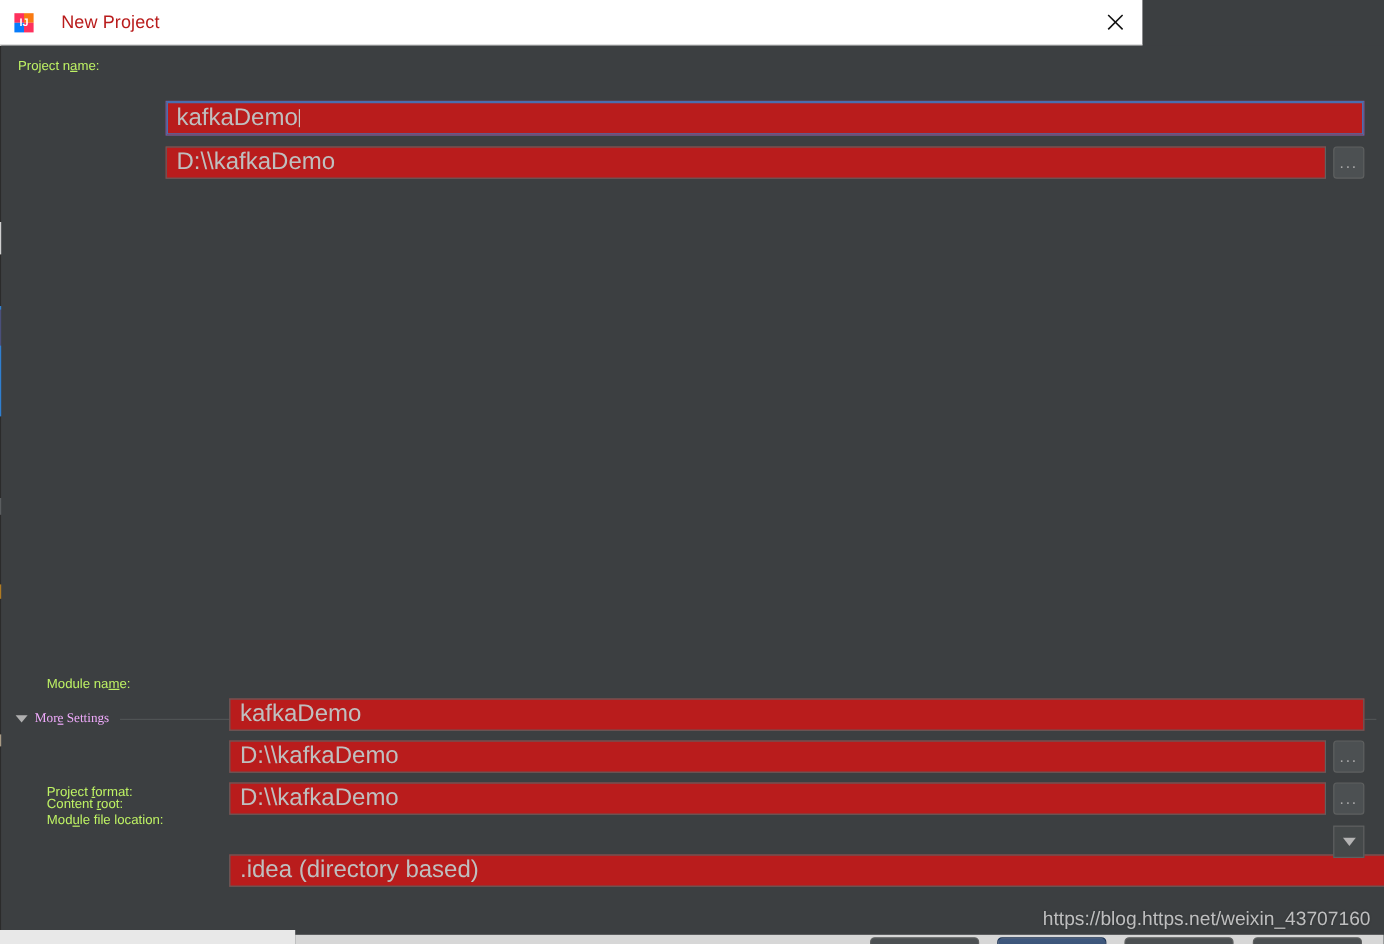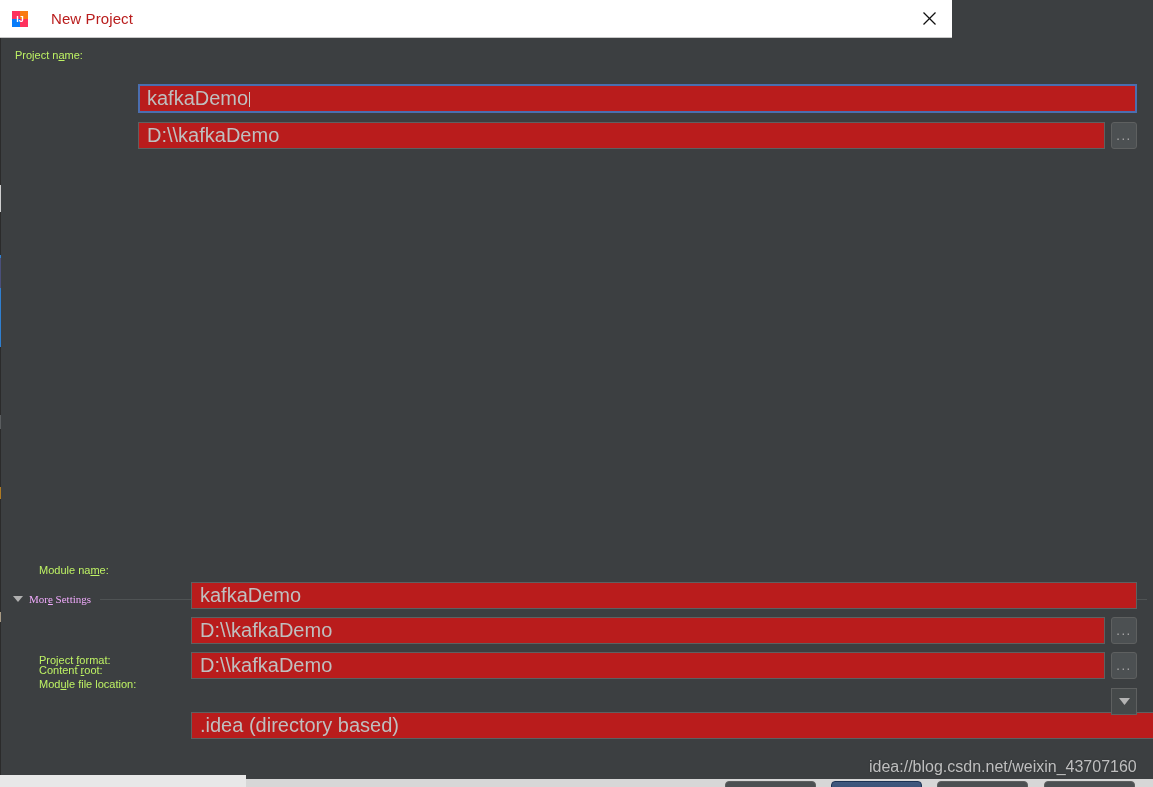--- a/index.html
+++ b/index.html
@@ -276,13 +276,13 @@
     </div>
     <div class="btn" style="left:936px; width:91px;">
       
     </div>
     <div class="btn" style="left:1043px; width:91px;">
       
     </div>
   </div>
 </div>
 
-<div id="watermark">idea://blog.csdn.net/weixin_43707160</div>
+<div id="watermark">https://blog.https.net/weixin_43707160</div>
 
 </body></html>

